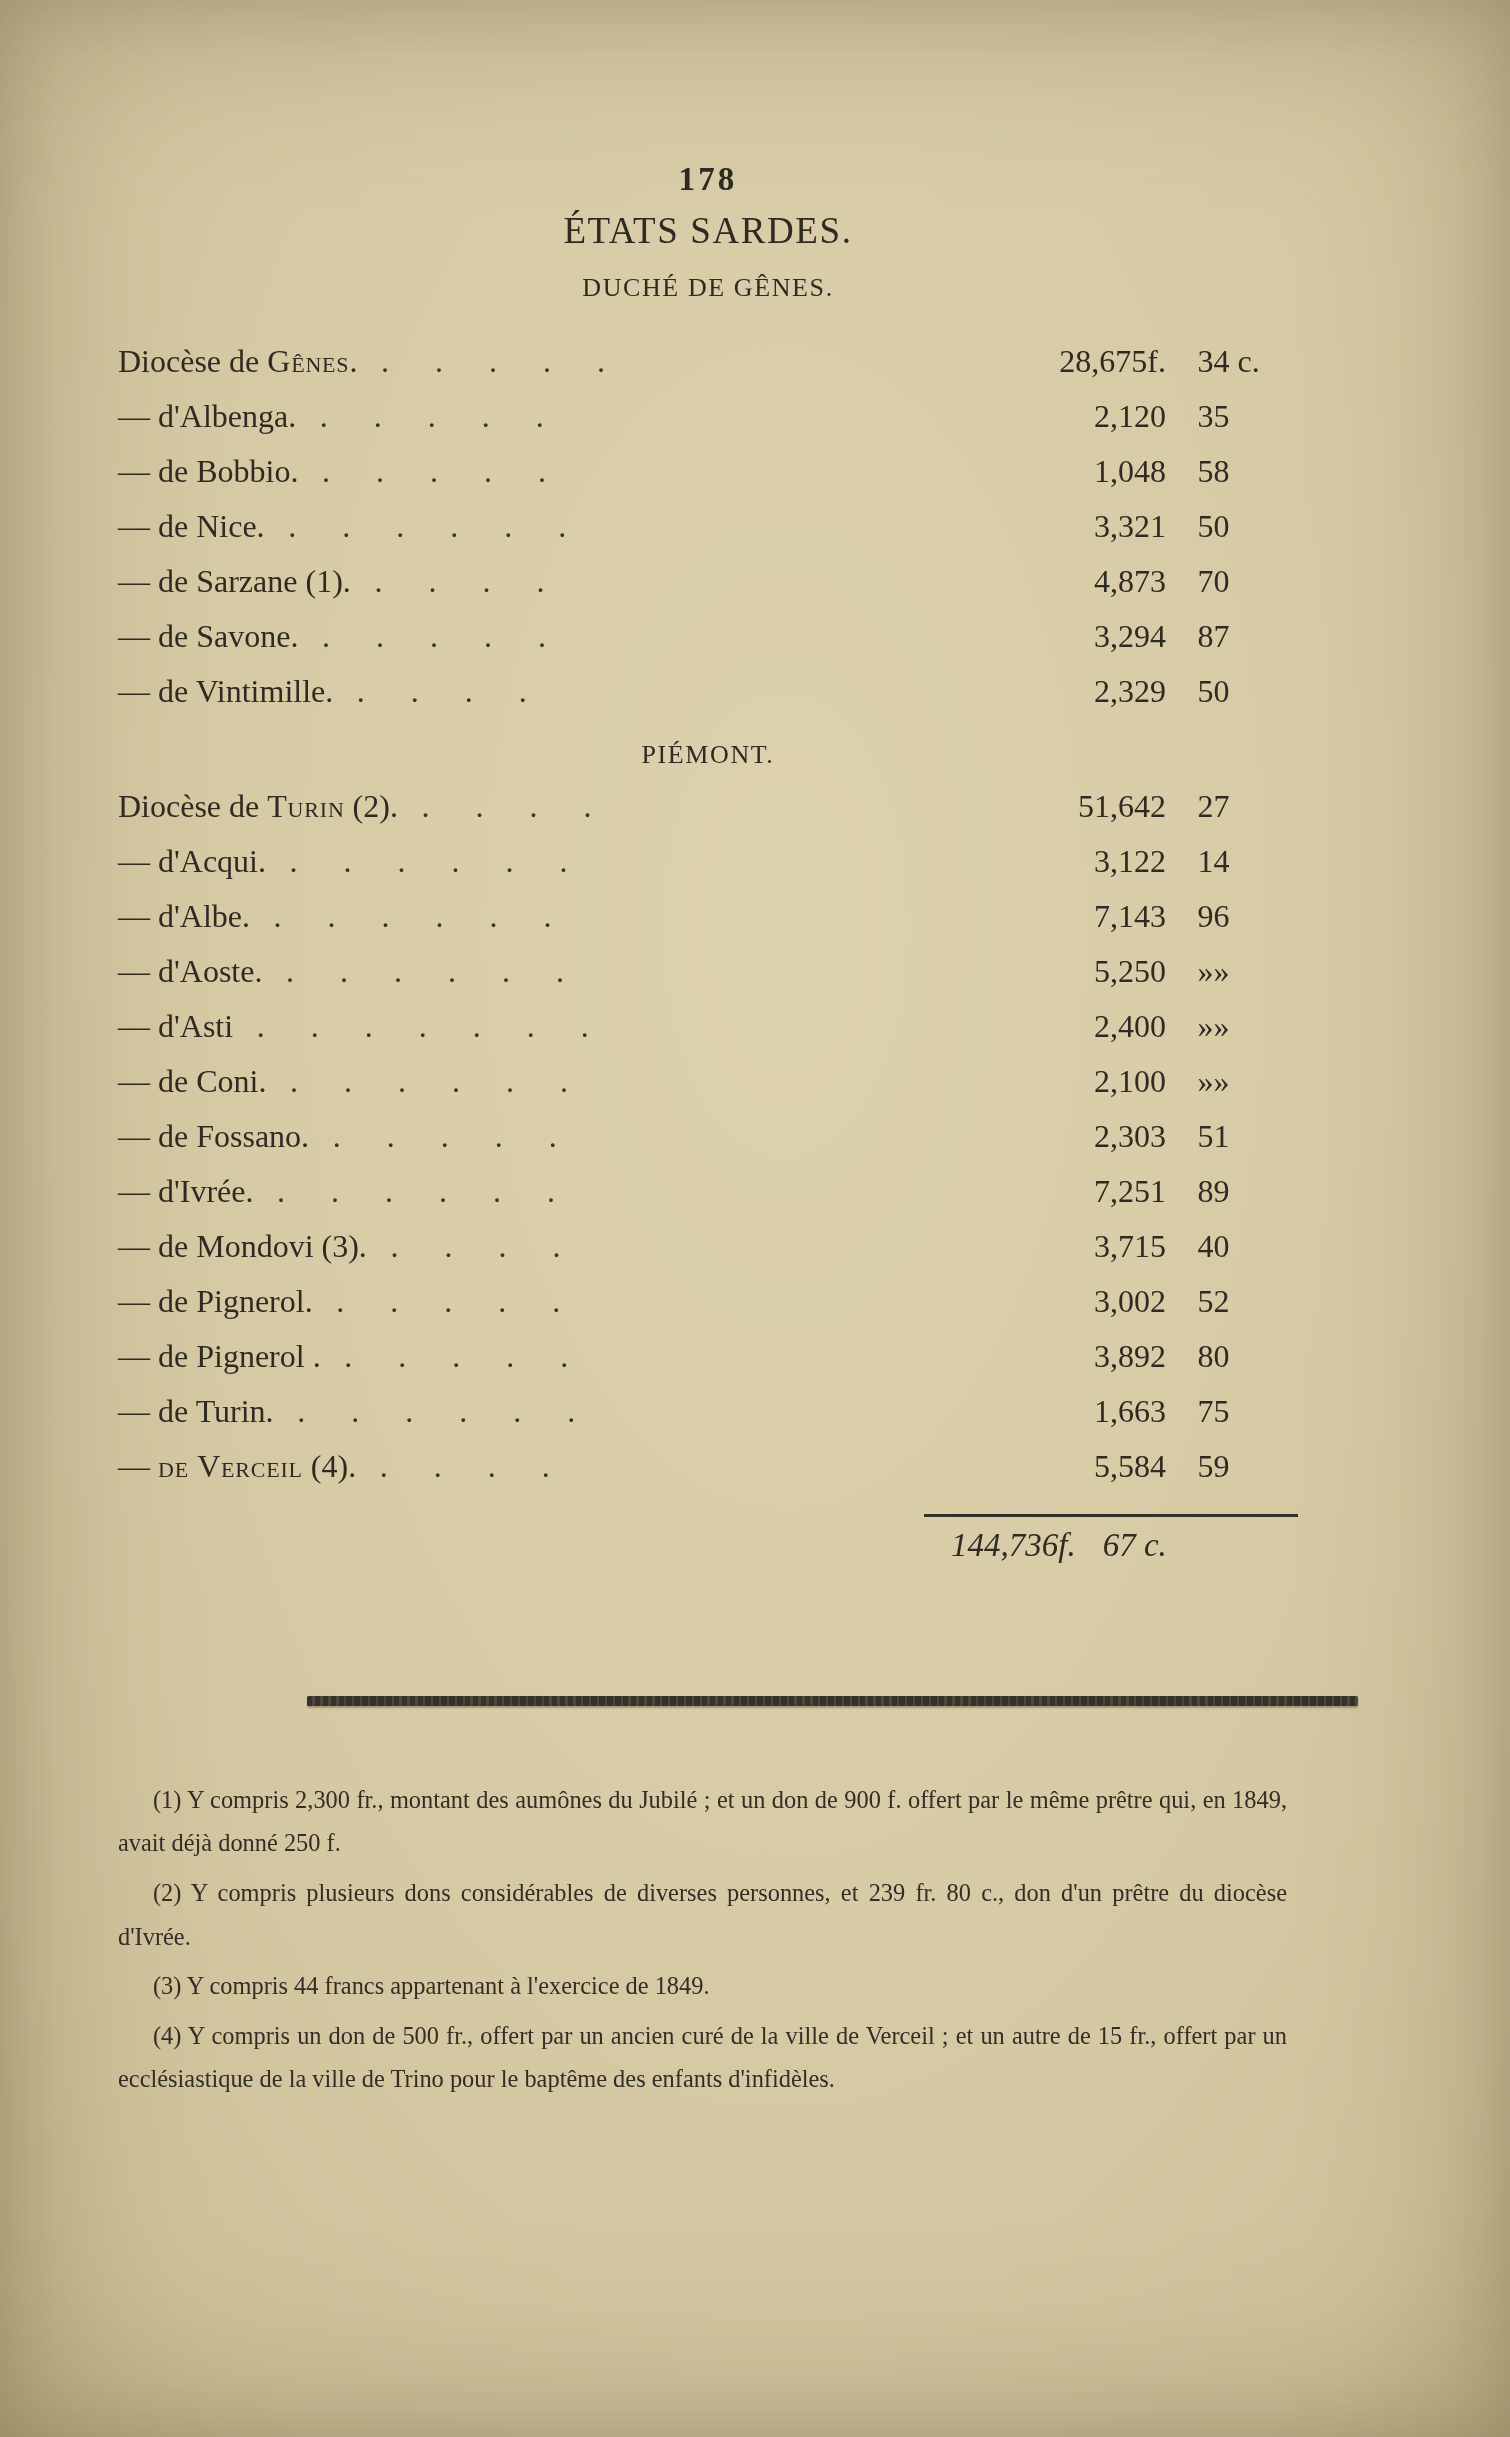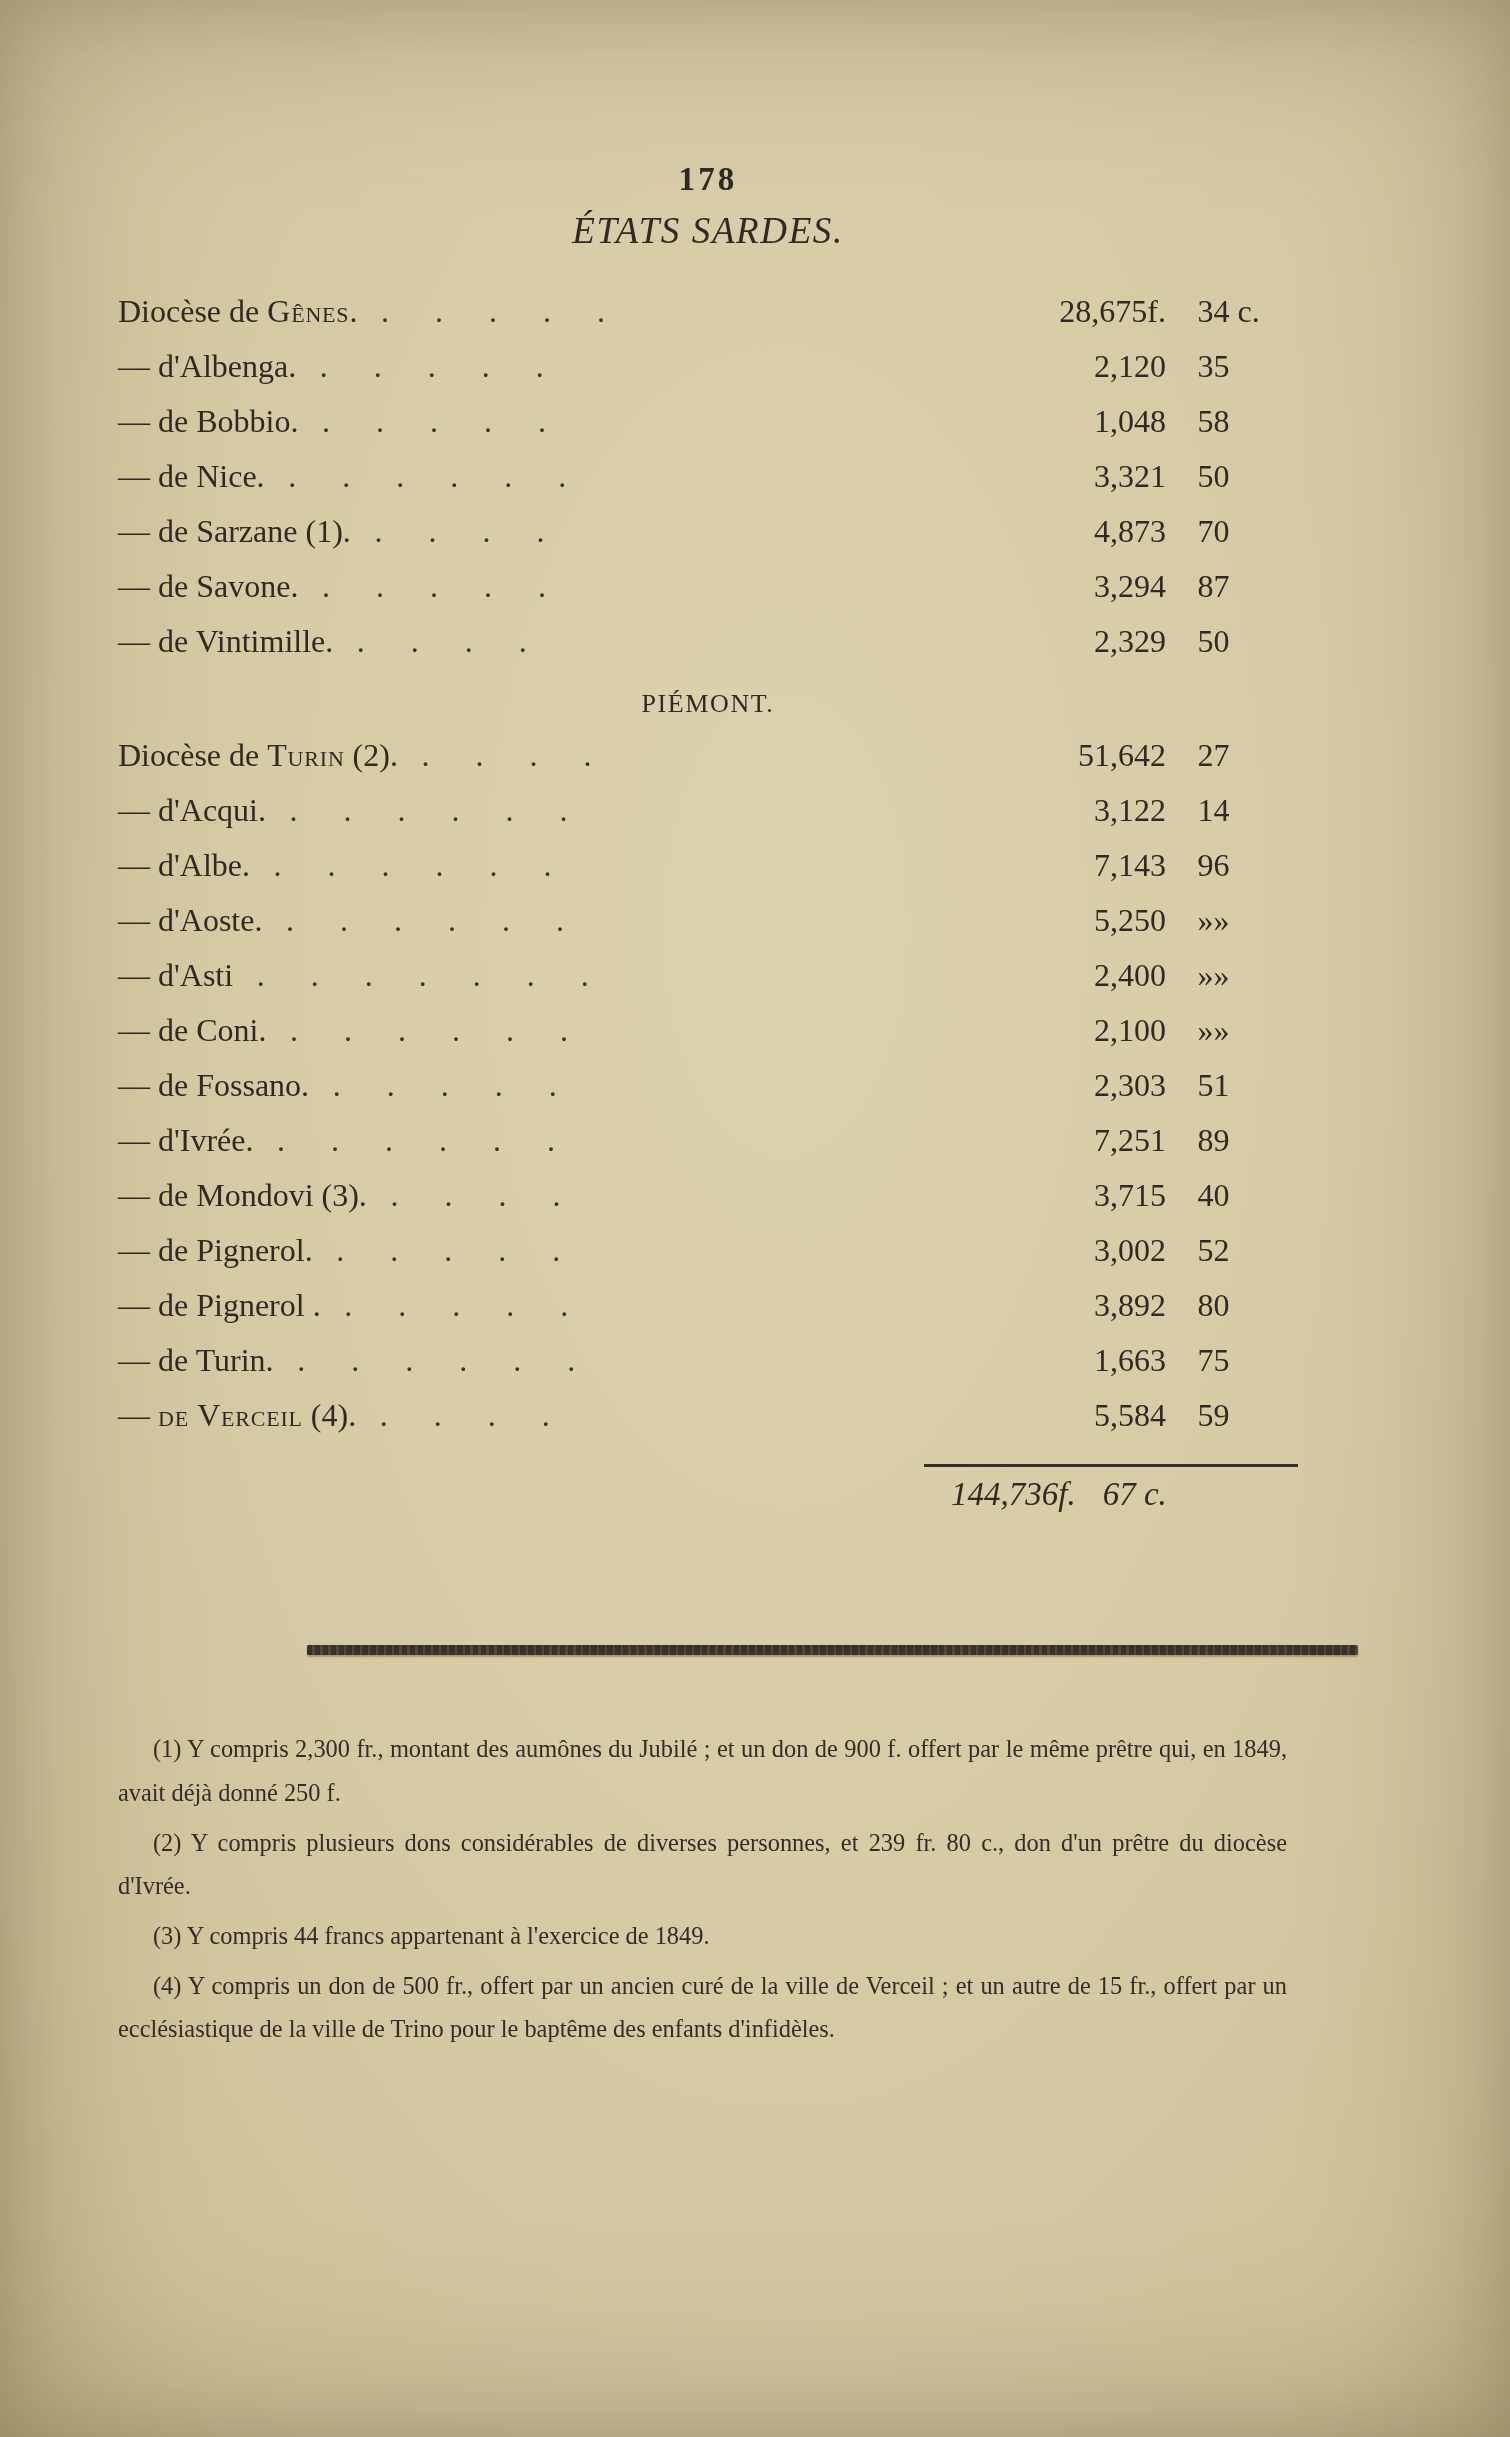--- a/index.html
+++ b/index.html
@@ -27,21 +27,20 @@
     text-align: center;
     font-size: 33px;
     letter-spacing: 3.1px;
     font-weight: 700;
   }
   .page-title {
     text-align: center;
     font-size: 37px;
     letter-spacing: 1.6px;
     margin-top: 11px;
-    font-style: italic;
   }
   .section-heading {
     text-align: center;
     font-size: 26px;
     letter-spacing: 1.6px;
     margin-top: 20.5px;
   }
   .rows { margin-top: 31.5px; }
   .rows.second { margin-top: 9.4px; }
   .heading-piemont { margin-top: 20.5px; }
@@ -106,20 +105,21 @@
 <body>
 
 <div class="vignette"></div>
 
 <div class="content">
 
   <div class="page-number">178</div>
 
   <div class="page-title">ÉTATS SARDES.</div>
 
+  <div class="section-heading">DUCHÉ DE GÊNES.</div>
 
   <div class="rows">
   <div class="row">
     <span class="label"><span class="prefix">Diocèse de </span><span class="name sc">Gênes</span><span class="suffix">.</span></span>
     <span class="dots">. . . . .</span>
     <span class="amount">28,675f.</span>
     <span class="cents">34 c.</span>
   </div>
 
   <div class="row">

